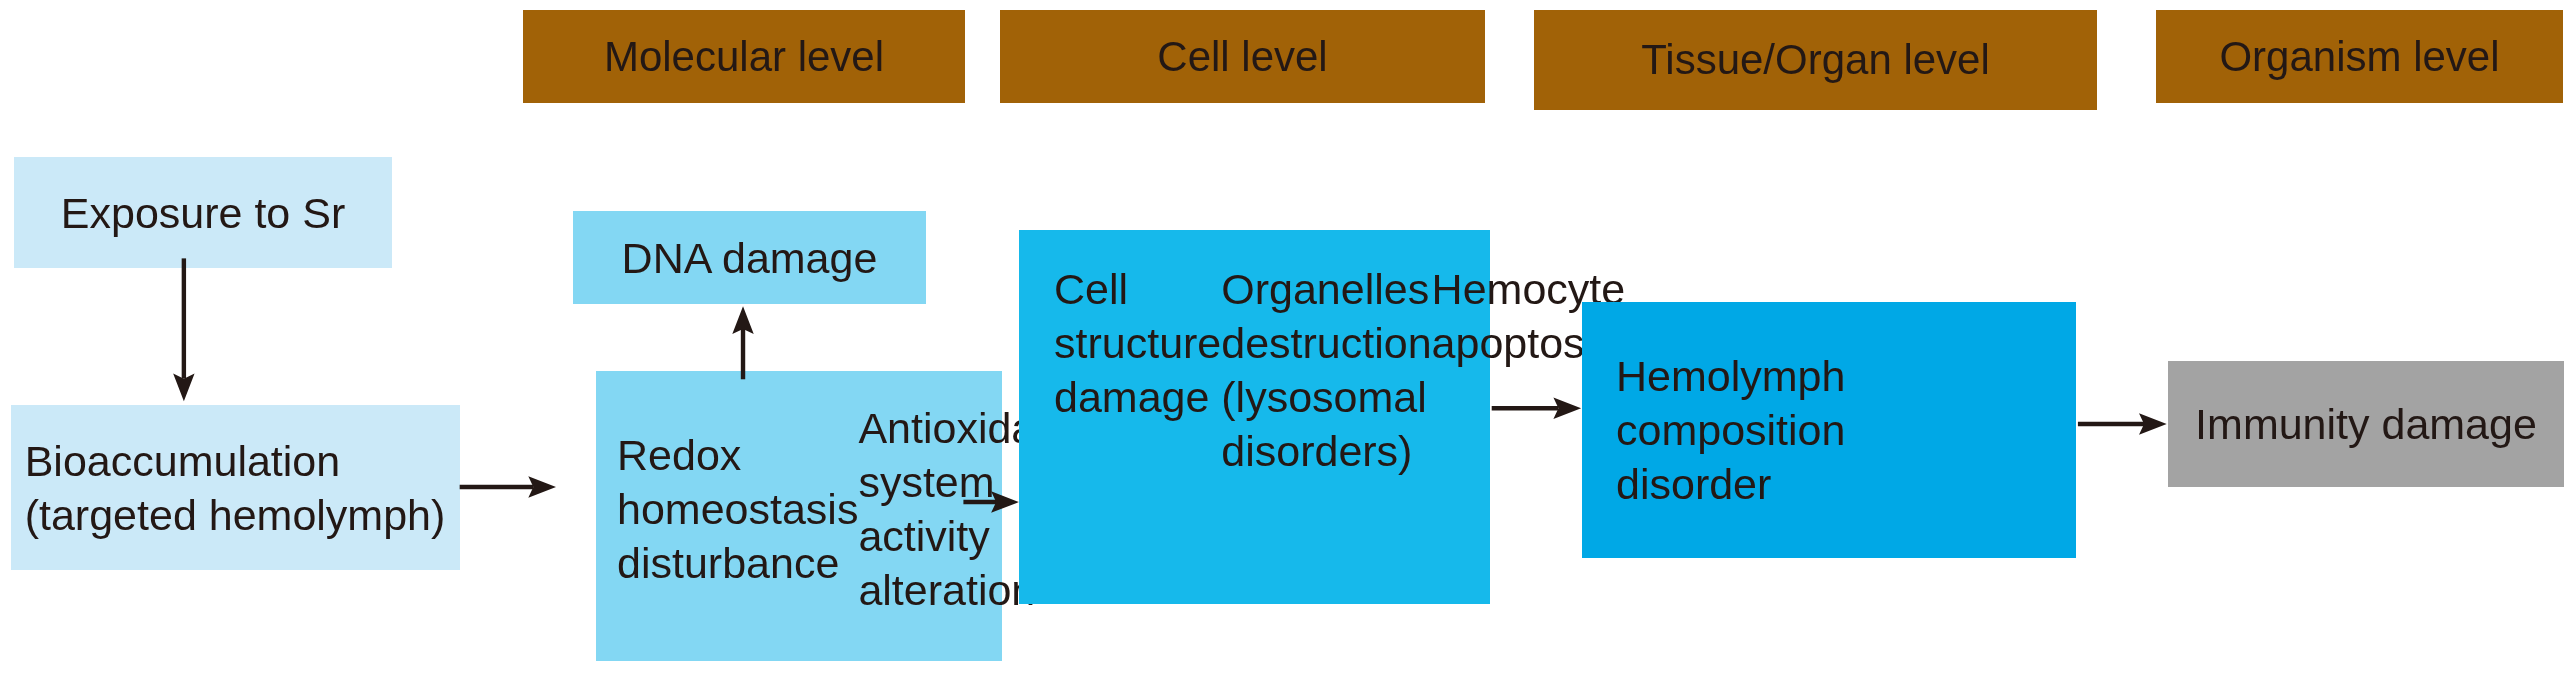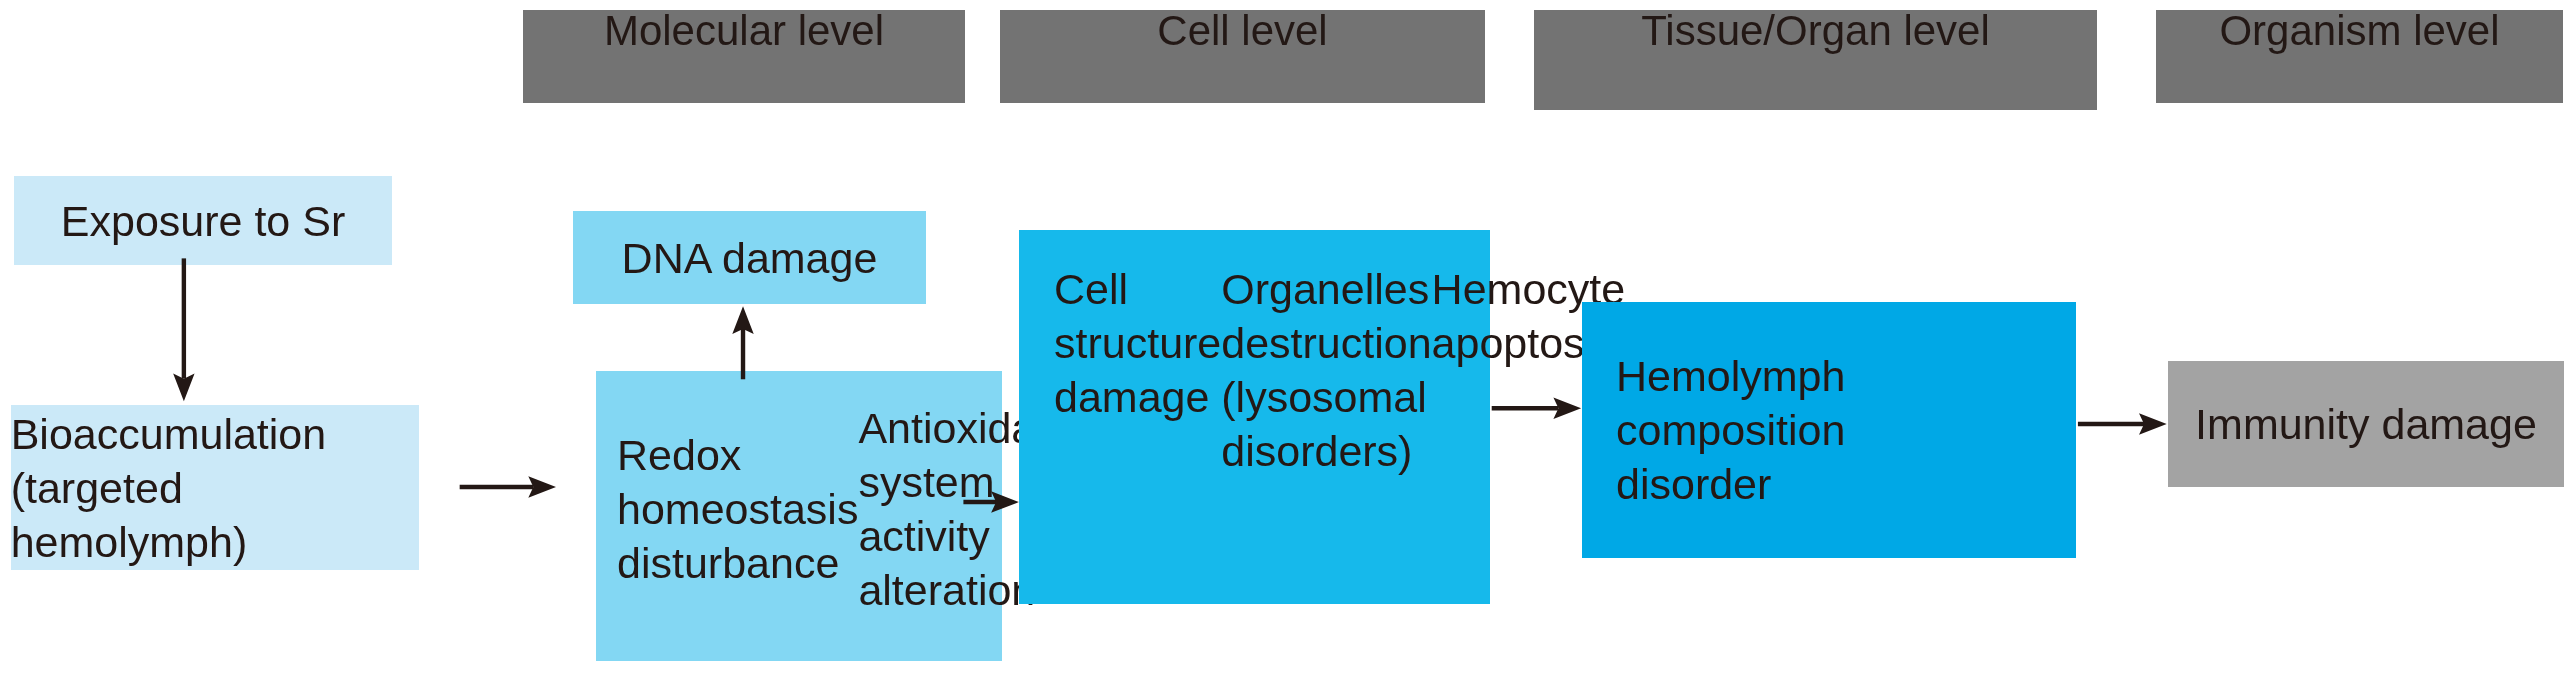--- a/index.html
+++ b/index.html
@@ -15,25 +15,25 @@
   .box {
     position: absolute;
     box-sizing: border-box;
     font-size: 43px;
     line-height: 54px;
     white-space: pre-line;
   }
   .header-box {
     position: absolute;
     box-sizing: border-box;
-    background: #737373;
+    background: #a16207;
     font-size: 42px;
     line-height: 1;
     display: flex;
-    align-items: flex-start;
+    align-items: center;
     justify-content: center;
     text-align: center;
   }
   .center-both {
     display: flex;
     align-items: center;
     justify-content: center;
     text-align: center;
   }
   .v-center-left {
@@ -47,22 +47,22 @@
     justify-content: space-between;
     text-align: left;
   }
   .pale  { background: #cbe9f8; }
   .sky   { background: #83d7f3; align-items: center; }
   .cyan  { background: #16b9eb; }
   .blue  { background: #00a8e6; }
   .deep  { background: #a3a3a3; }
 
   
-  .n-exposure   { left: 14px;   top: 176px; width: 378px; height: 89px; text-align: center; }
-  .n-bioacc     { left: 10.7px;   top: 405px; width: 408px; height: 165px; }
+  .n-exposure   { left: 14px;   top: 157px; width: 378px; height: 111px; text-align: center; }
+  .n-bioacc     { left: 10.7px;   top: 405px; width: 449px; height: 165px; padding-left: 14px; }
   .n-dna        { left: 573px;  top: 211px; width: 353px; height: 93px; }
   .n-redox      { left: 557px;  top: 371px; width: 406px; height: 290px; padding: 11.3px 6.3px 25px 21px; margin-left: 39px; }
   .n-celleff    { left: 1019px; top: 230px; width: 471px; height: 374px; padding: 31.5px 6.3px 38px 35px; }
   .n-hemolymph  { left: 1582px; top: 302px; width: 494px; height: 256px; padding-left: 34px; }
   .n-immunity   { left: 2168px; top: 361px; width: 396px; height: 126px; }
 
   
   .h-molecular { left: 523px;  top: 10px; width: 442px; height: 93px; }
   .h-cell      { left: 1000px; top: 10px; width: 485px; height: 93px; }
   .h-tissue    { left: 1534px; top: 10px; width: 563px; height: 100px; }

